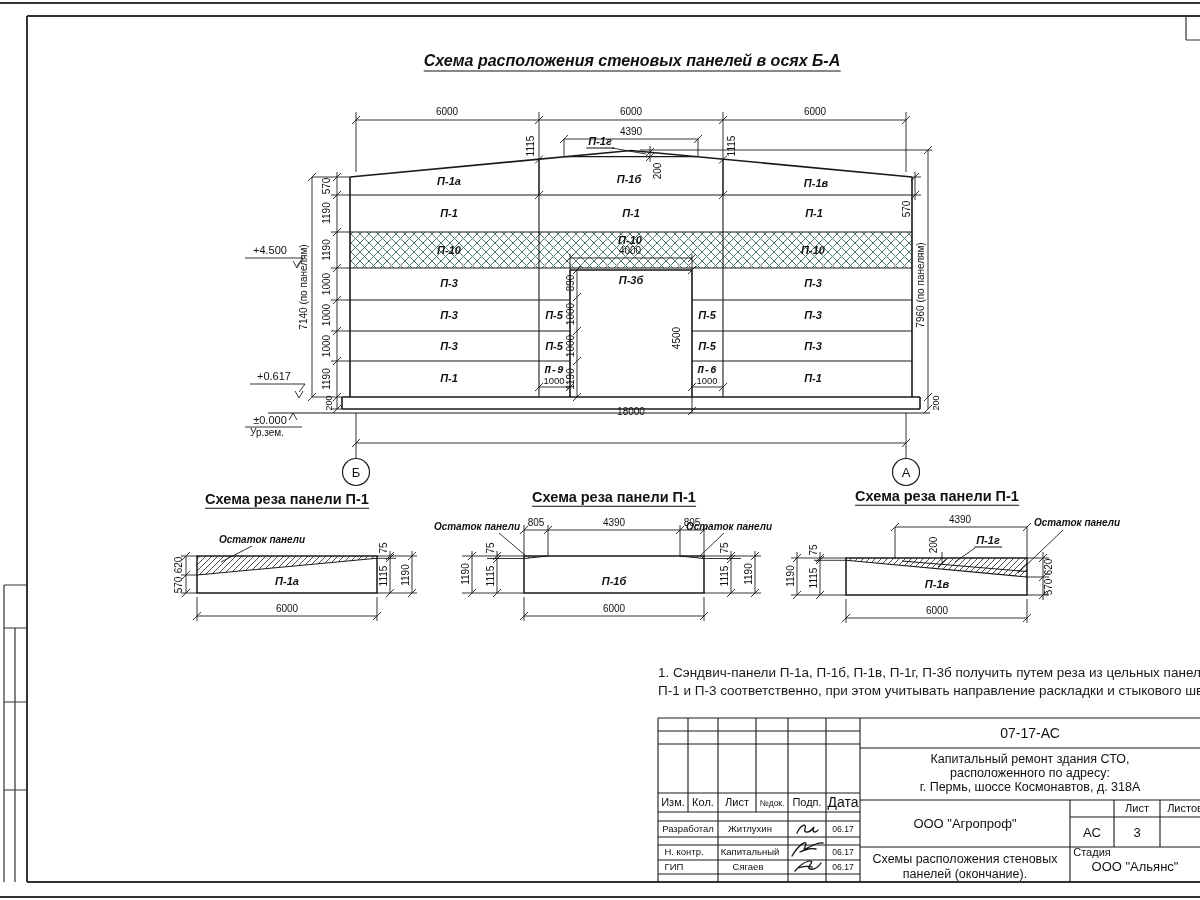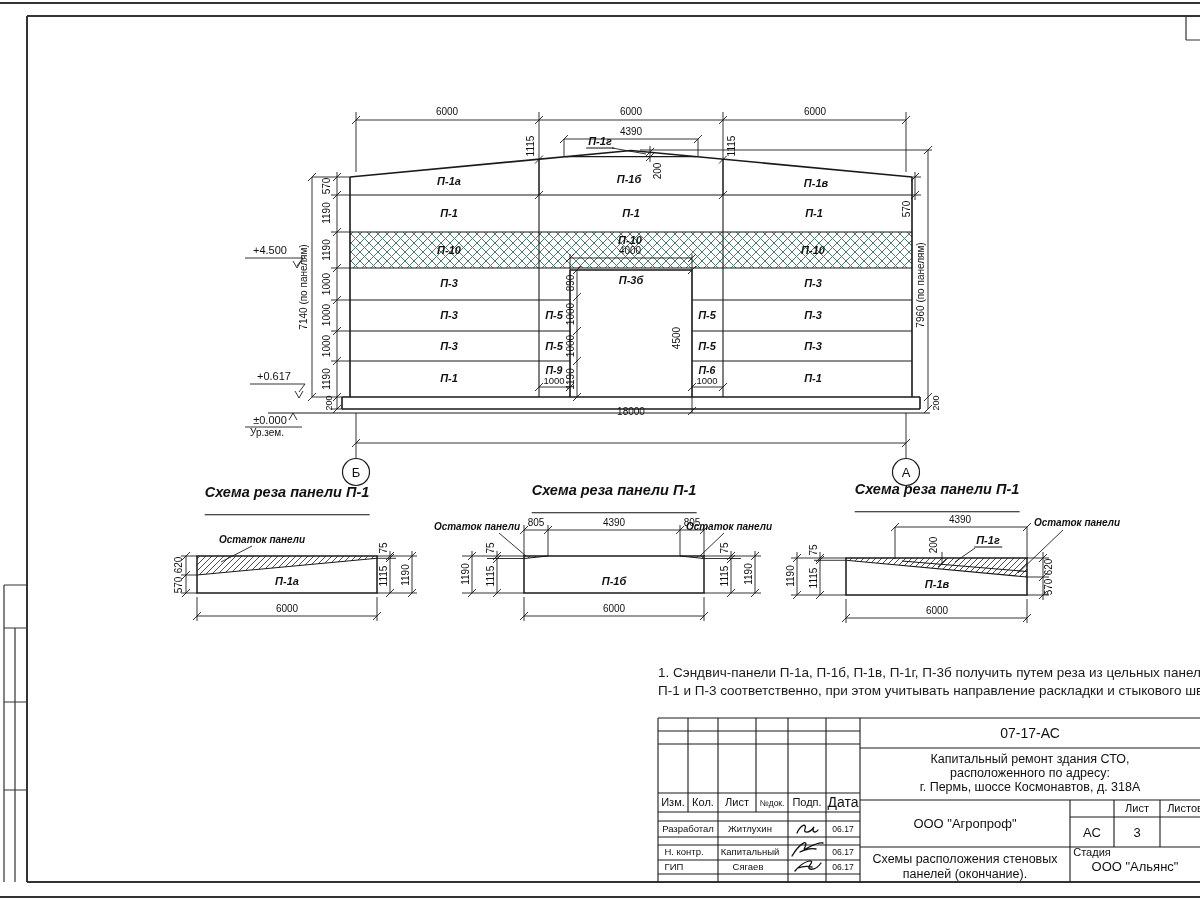--- a/index.html
+++ b/index.html
@@ -5,24 +5,24 @@
   html,body{margin:0;padding:0;background:#e8e8e8;}
   .sheet{position:relative;width:1200px;height:900px;background:#ffffff;overflow:hidden;
          font-family:"Liberation Sans",sans-serif;color:#1a1a1a;}
   svg{position:absolute;left:0;top:0;}
   .t{position:absolute;transform:translate(-50%,-50%);font-size:10px;color:#111;
      white-space:nowrap;line-height:1;}
   .r{transform:translate(-50%,-50%) rotate(-90deg);}
   .pl{font-style:italic;font-weight:600;font-size:11px;}
   .u{border-bottom:1px solid #111;padding:0 2px 1px 2px;}
   .mt{font-size:16px;font-weight:bold;font-style:italic;border-bottom:1.4px solid #111;padding-bottom:2px;}
-  .st{font-size:14.5px;font-weight:bold;font-style:italic;border-bottom:1.2px solid #111;padding-bottom:14px;}
+  .st{font-size:14.5px;font-weight:bold;border-bottom:1.2px solid #111;padding-bottom:1px;}
   .ost{font-style:italic;font-size:10px;font-weight:600;}
   .lvl{font-size:11px;}
-  .s9{font-size:9px;} .s95{font-size:9.5px;} .s105{font-size:10.5px;}
+  .s9{font-size:9px;} .s95{font-size:9.5px;} .s105{font-size:10.5px;font-family:Liberation Mono, monospace;}
   .note{position:absolute;font-size:13.5px;white-space:nowrap;}
 </style>
 </head>
 <body>
 
 <div class="sheet">
 
 <svg width="1200" height="900" viewBox="0 0 1200 900">
   <defs>
     <g id="tk">
@@ -201,20 +201,21 @@
              M826,718 V882 M860,718 V882 M1070,800 V882 M1114,800 V847 M1160,800 V847"></path>
   </g>
 
   <g stroke="#111" stroke-width="1.3" fill="none" stroke-linecap="round">
     <path d="M797,833 C801,824 807,823 805,829 C803,833 809,834 814,827 C811,833 816,833 818,830"></path>
     <path d="M792,856 C799,844 809,838 805,847 C801,854 815,841 823,843 M800,852 C805,849 812,848 816,849"></path>
     <path d="M795,871 C804,860 816,858 810,865 C805,870 815,872 821,863 M798,868 C803,866 808,866 812,867"></path>
   </g>
 </svg>
 
+<span class="t mt" style="left:632px;top:62px">Схема расположения стеновых панелей в осях Б-А</span>
 
 <span class="t" style="left:447px;top:112px">6000</span>
 <span class="t" style="left:631px;top:112px">6000</span>
 <span class="t" style="left:815px;top:112px">6000</span>
 <span class="t" style="left:631px;top:132px">4390</span>
 <span class="t r" style="left:531px;top:146px">1115</span>
 <span class="t r" style="left:732px;top:146px">1115</span>
 <span class="t r" style="left:658px;top:171px">200</span>
 
 <span class="t r" style="left:327px;top:186px">570</span>

